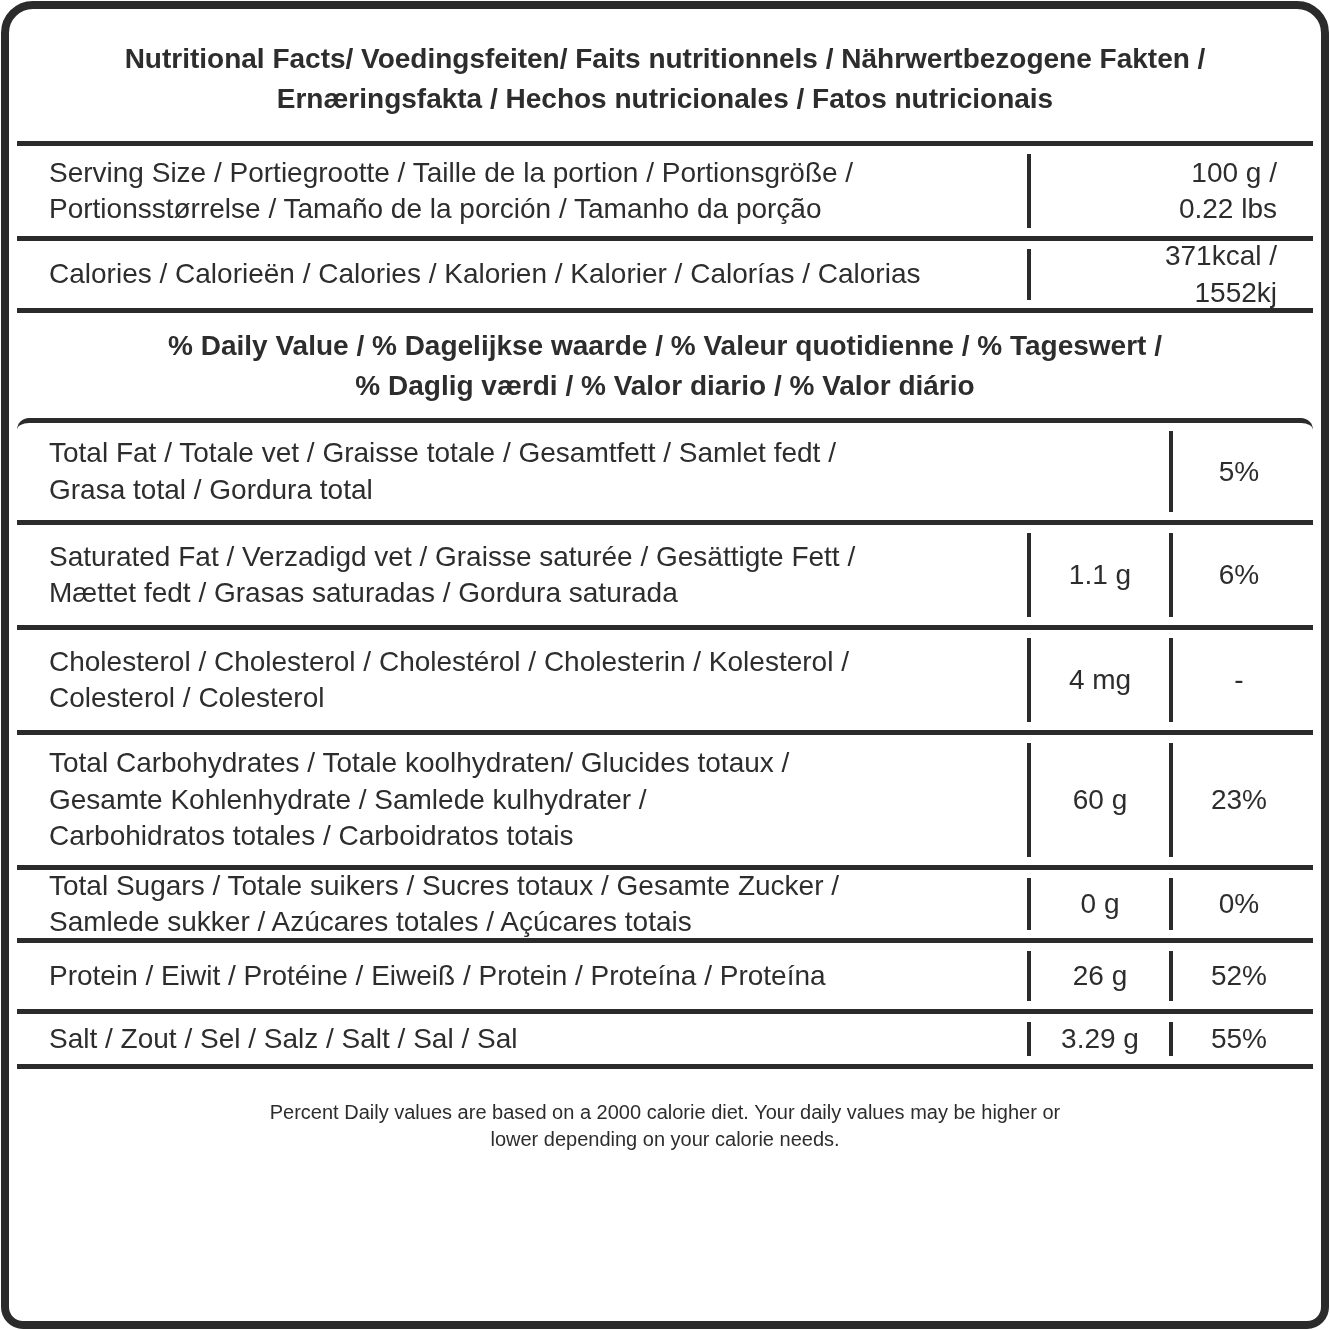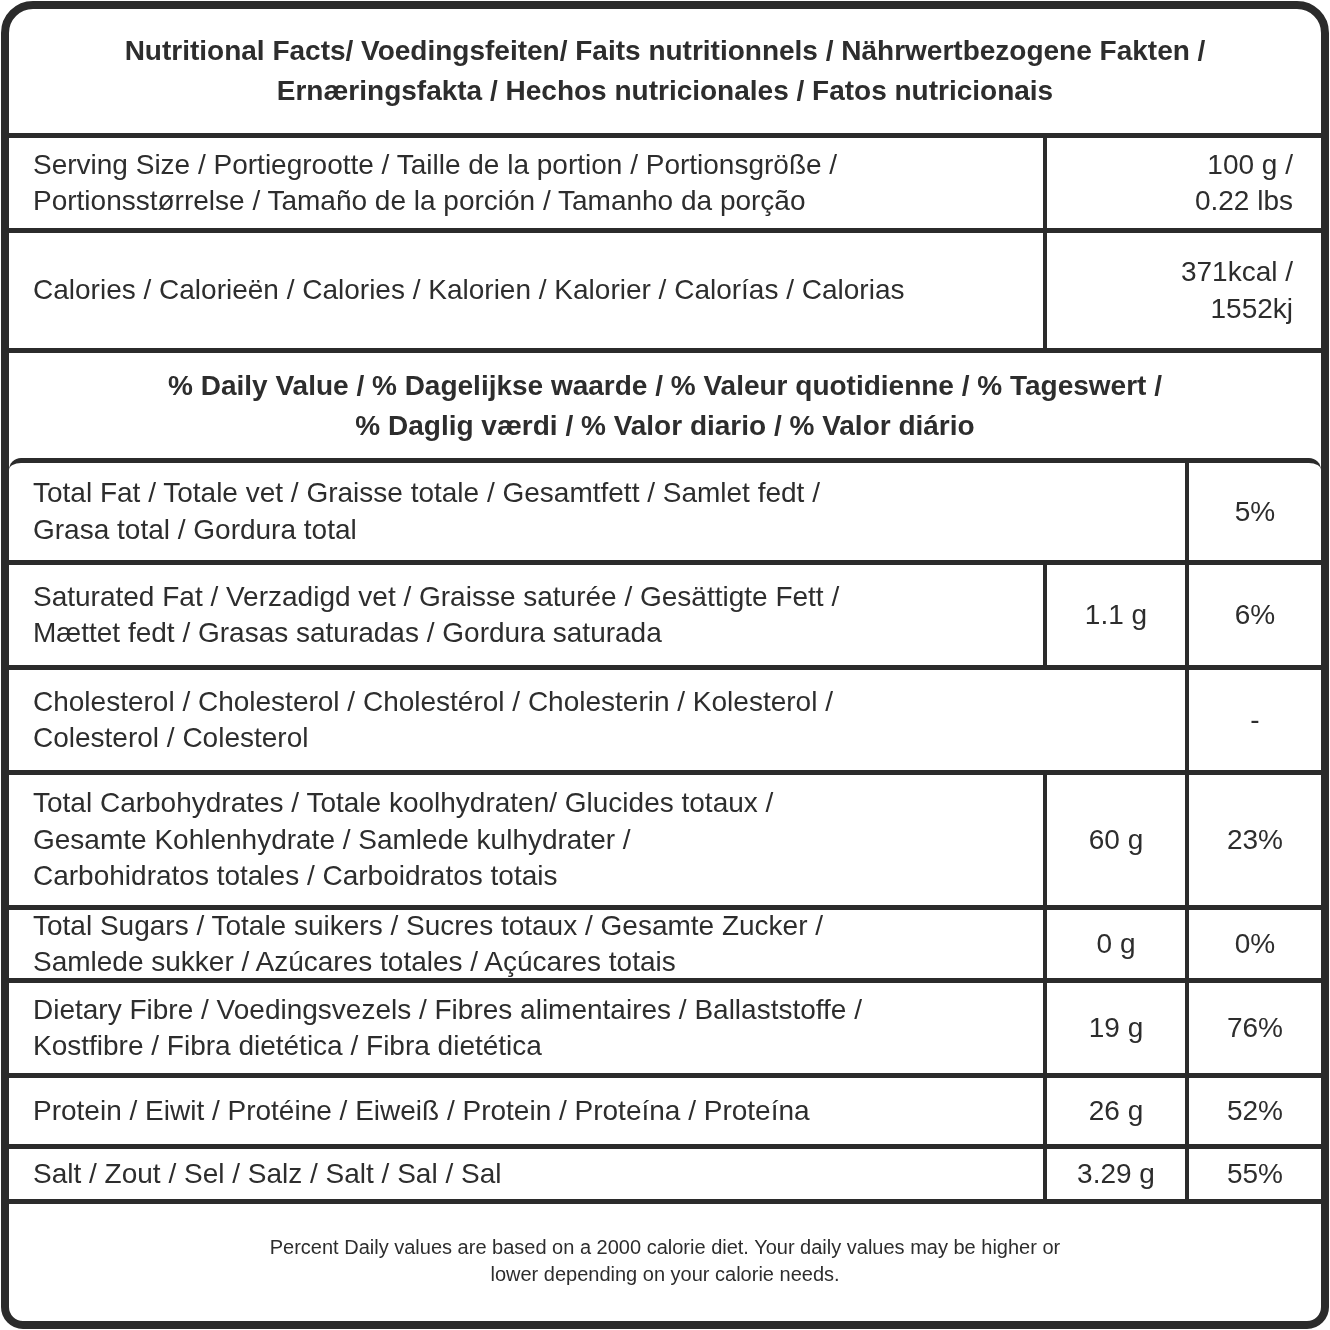--- a/index.html
+++ b/index.html
@@ -1,34 +1,34 @@
 <!DOCTYPE html>
 <html style="--border: #2b2b2b; --text: #2d2d2d; --background: #ffffff;"><head>
 <meta charset="utf-8">
 <style>
-  * { margin: 0; padding: 0; box-sizing: border-box; }
+  * { margin: 0; padding: 8px; box-sizing: border-box; }
   html, body {
     width: 1330px; height: 1330px;
     background: var(--background, #ffffff);
     font-family: "Liberation Sans", sans-serif;
     color: var(--text, #2d2d2d);
     overflow: hidden;
   }
   .card {
     position: absolute; left: 1px; top: 1px;
     width: 1328px; height: 1328px;
     border: 8px solid var(--border, #2b2b2b);
     border-radius: 32px 32px 22px 22px;
     background: var(--background, #ffffff);
     display: flex; flex-direction: column; overflow: hidden;
   }
   .row { display: flex; flex: none; align-items: stretch; }
   .row + .row { border-top: 5px solid var(--border, #2b2b2b); }
 
-  .r0 { height: 124px; } .r1 { height: 95px; } .r2 { height: 120px; }
+  .r0 { height: 124px; } .r1 { height: 95px; } .r2 { height: 72px; }
   .r3 { height: 110px; } .r4 { height: 102px; border-radius: 12px; } .r5 { height: 105px; }
   .r6 { height: 105px; } .r7 { height: 135px; } .r8 { height: 73px; }
   .r9 { height: 95px; } .r10 { height: 71px; } .r11 { height: 55px; }
   .r12 { height: 118px; }
 
   .center-row { align-items: center; justify-content: center; }
   .title {
     width: 100%; text-align: center; font-weight: bold;
     font-size: 28px; line-height: 1.42; padding: 0 24px; white-space: pre-line;
   }
@@ -102,44 +102,39 @@
   <div class="row r5">
     <div class="label-cell">Saturated Fat / Verzadigd vet / Graisse saturée / Gesättigte Fett /
 Mættet fedt / Grasas saturadas / Gordura saturada</div>
     <div class="amount-cell">1.1 g</div>
     <div class="dv-cell">6%</div>
   </div>
 
   <div class="row r6">
     <div class="label-cell">Cholesterol / Cholesterol  / Cholestérol / Cholesterin /  Kolesterol /
 Colesterol / Colesterol</div>
+    <div class="amount-cell">4 mg</div>
     <div class="dv-cell">-</div>
   </div>
 
   <div class="row r7">
     <div class="label-cell">Total Carbohydrates / Totale koolhydraten/ Glucides totaux /
 Gesamte Kohlenhydrate / Samlede kulhydrater /
 Carbohidratos totales / Carboidratos totais</div>
     <div class="amount-cell">60 g</div>
     <div class="dv-cell">23%</div>
   </div>
 
   <div class="row r8">
     <div class="label-cell">Total Sugars / Totale suikers / Sucres totaux / Gesamte Zucker /
 Samlede sukker / Azúcares totales / Açúcares totais</div>
     <div class="amount-cell">0 g</div>
     <div class="dv-cell">0%</div>
   </div>
 
-  <div class="row r9">
-    <div class="label-cell">Dietary Fibre / Voedingsvezels / Fibres alimentaires / Ballaststoffe /
-Kostfibre / Fibra dietética / Fibra dietética</div>
-    <div class="amount-cell">19 g</div>
-    <div class="dv-cell">76%</div>
-  </div>
 
   <div class="row r10">
     <div class="label-cell">Protein / Eiwit / Protéine / Eiweiß / Protein / Proteína / Proteína</div>
     <div class="amount-cell">26 g</div>
     <div class="dv-cell">52%</div>
   </div>
 
   <div class="row r11">
     <div class="label-cell">Salt / Zout / Sel / Salz / Salt / Sal / Sal</div>
     <div class="amount-cell">3.29 g</div>

